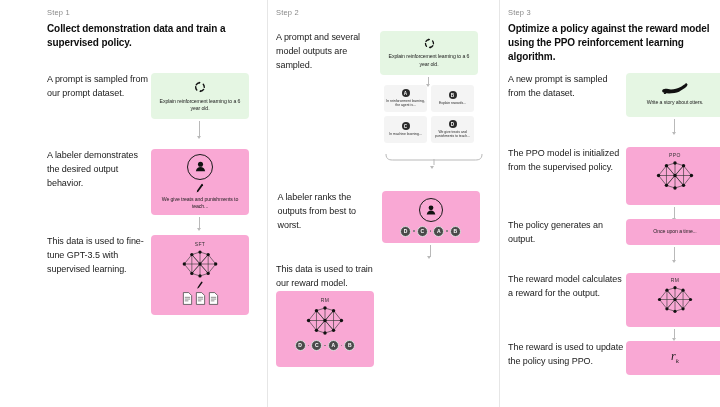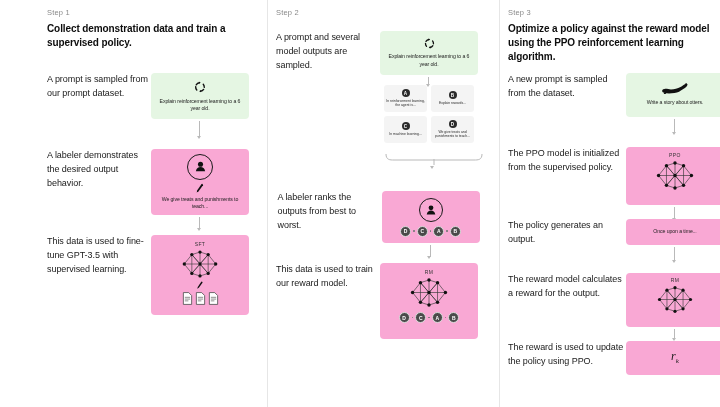--- a/index.html
+++ b/index.html
@@ -373,21 +373,21 @@
               <div class="rank-badge">A</div>
               <div class="rank-dot"></div>
               <div class="rank-badge">B</div>
             </div>
           </div>
           <div class="arrow-v" style="left:48px;top:54px;height:12px;"></div>
           <div class="arrow-head" style="left:45.9px;top:65px;"></div>
         </div>
       </div>
 
-      <div class="row" style="height:84px;">
+      <div class="row" style="height:84px;flex-direction:column;">
         <div class="row-text">This data is used to train our reward model.</div>
         <div class="viz" style="width:108px;">
           <div class="card" style="width:98px;height:76px;justify-content:flex-start;padding-top:6px;">
             <div class="tiny-label">RM</div>
             <svg width="46" height="33" viewBox="0 0 70 50" style="margin-top:1px;">
               <g stroke="#3a3a3a" stroke-width="1" fill="none">
                 <path d="M10 25 L22 10 L35 6 L48 10 L60 25 L48 40 L35 44 L22 40 Z"></path>
                 <path d="M10 25 L35 25 L60 25 M22 10 L35 25 L48 10 M22 40 L35 25 L48 40 M35 6 L35 44 M22 10 L48 40 M48 10 L22 40 M22 10 L22 40 M48 10 L48 40"></path>
               </g>
               <g fill="#111">

